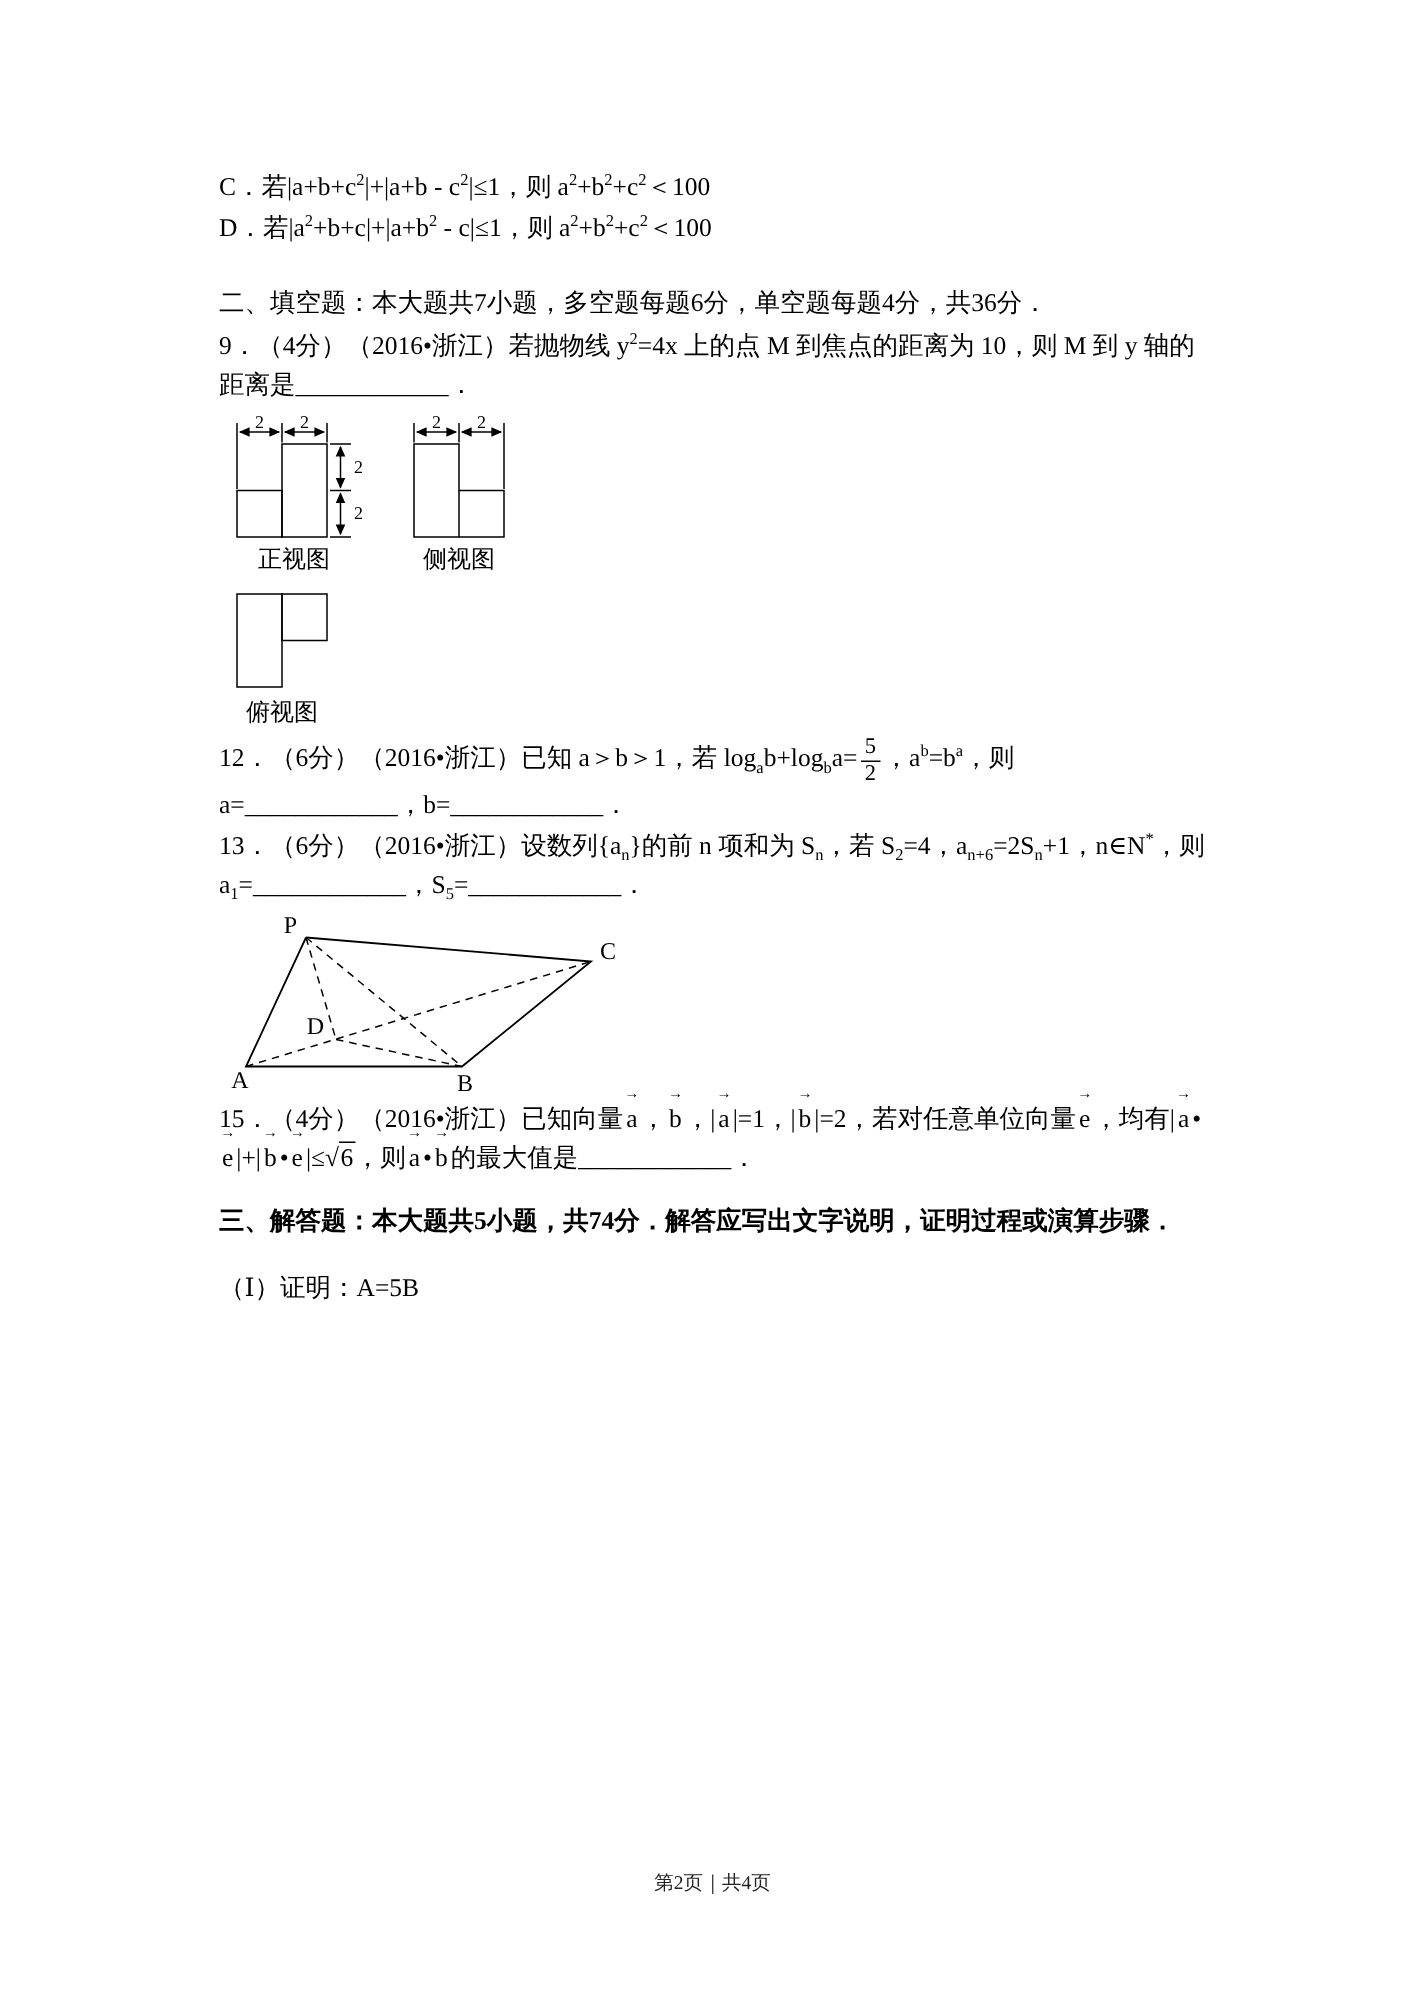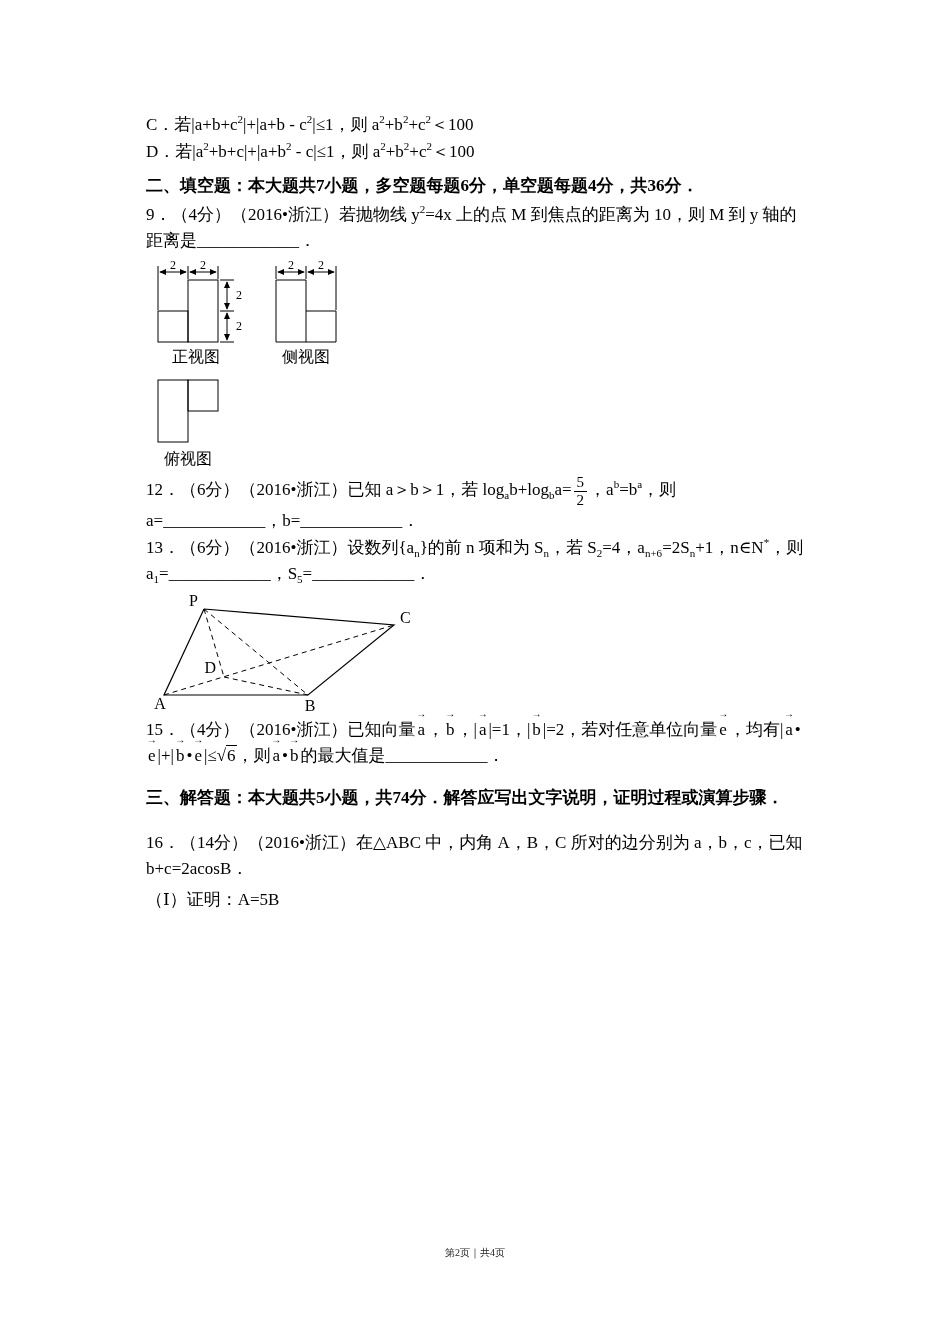--- a/index.html
+++ b/index.html
@@ -2,36 +2,36 @@
 <html><head>
 <meta charset="utf-8">
 <style>
   html,body{margin:0;padding:0}
   body{
     width:950px;height:1344px;background:#ffffff;position:relative;overflow:hidden;
     font-family:"Liberation Serif","DejaVu Serif",serif;color:#000;
   }
   .content{position:absolute;left:146px;top:112px;width:666px;font-size:17px;line-height:26px}
   .para{margin:0 0 1px 0}
-  .sec-header{font-weight:bold;margin-top:8px;margin-bottom:3px}
+  .sec-header{font-weight:normal;margin-top:24px;margin-bottom:3px}
   .sec-header-3{font-weight:bold;margin-top:16px;margin-bottom:19px}
   sup,sub{font-size:11px;line-height:0}
   .frac{display:inline-flex;flex-direction:column;align-items:center;vertical-align:middle;line-height:1.1;font-size:15px;margin:0 2px;text-align:center}
   .frac .num{display:block;padding:0 3px;border-bottom:1px solid #000}
   .frac .den{display:block;padding:0 3px}
   .vec{position:relative;display:inline-block;margin:0 2px}
   .vec::before{content:"→";position:absolute;left:50%;transform:translateX(-50%);top:-0.85em;font-size:10px;line-height:1}
   .sqrt{white-space:nowrap}
   .sqrt .rad{border-top:1px solid #000;padding:0 1px}
   .fig{margin:6px 0 2px 0}
   .fig svg{display:block}
   svg text{font-size:12px;fill:#000;stroke:none;font-family:"Liberation Serif","DejaVu Serif",serif}
   svg .viewlabel{font-size:16px}
   svg .ptlabel{font-size:16px}
-  .footer{position:absolute;left:0;right:0;top:1246px;text-align:center;font-size:10px;color:#222}
+  .footer{position:absolute;left:0;right:0;top:1246px;text-align:center;font-size:13px;color:#222}
 </style>
 </head>
 <body>
 
 <div class="content">
 
   <p class="para">C．若|a+b+c<sup>2</sup>|+|a+b - c<sup>2</sup>|≤1，则 a<sup>2</sup>+b<sup>2</sup>+c<sup>2</sup>＜100</p>
   <p class="para">D．若|a<sup>2</sup>+b+c|+|a+b<sup>2</sup> - c|≤1，则 a<sup>2</sup>+b<sup>2</sup>+c<sup>2</sup>＜100</p>
 
   <p class="para sec-header">二、填空题：本大题共7小题，多空题每题6分，单空题每题4分，共36分．</p>
@@ -110,18 +110,17 @@
       <text class="ptlabel" x="70" y="80" text-anchor="end">D</text>
       <text class="ptlabel" x="14" y="116" text-anchor="middle">A</text>
       <text class="ptlabel" x="164" y="118" text-anchor="middle">B</text>
     </svg>
   </div>
 
   <p class="para">15．（4分）（2016•浙江）已知向量<span class="vec">a</span>，<span class="vec">b</span>，|<span class="vec">a</span>|=1，|<span class="vec">b</span>|=2，若对任意单位向量<span class="vec">e</span>，均有|<span class="vec">a</span>•<span class="vec">e</span>|+|<span class="vec">b</span>•<span class="vec">e</span>|≤<span class="sqrt">√<span class="rad">6</span></span>，则<span class="vec">a</span>•<span class="vec">b</span>的最大值是____________．</p>
 
   <p class="para sec-header-3">三、解答题：本大题共5小题，共74分．解答应写出文字说明，证明过程或演算步骤．</p>
 
-  <p class="para">16．（14分）（2016•浙江）在△ABC 中，内角 A，B，C 所对的边分别为 a，b，c，已知 b+c=2acosB．</p>
   <p class="para" style="margin-top:5px">（Ⅰ）证明：A=5B</p>
 
 </div>
 
 <div class="footer">第2页｜共4页</div>
 
 </body></html>

